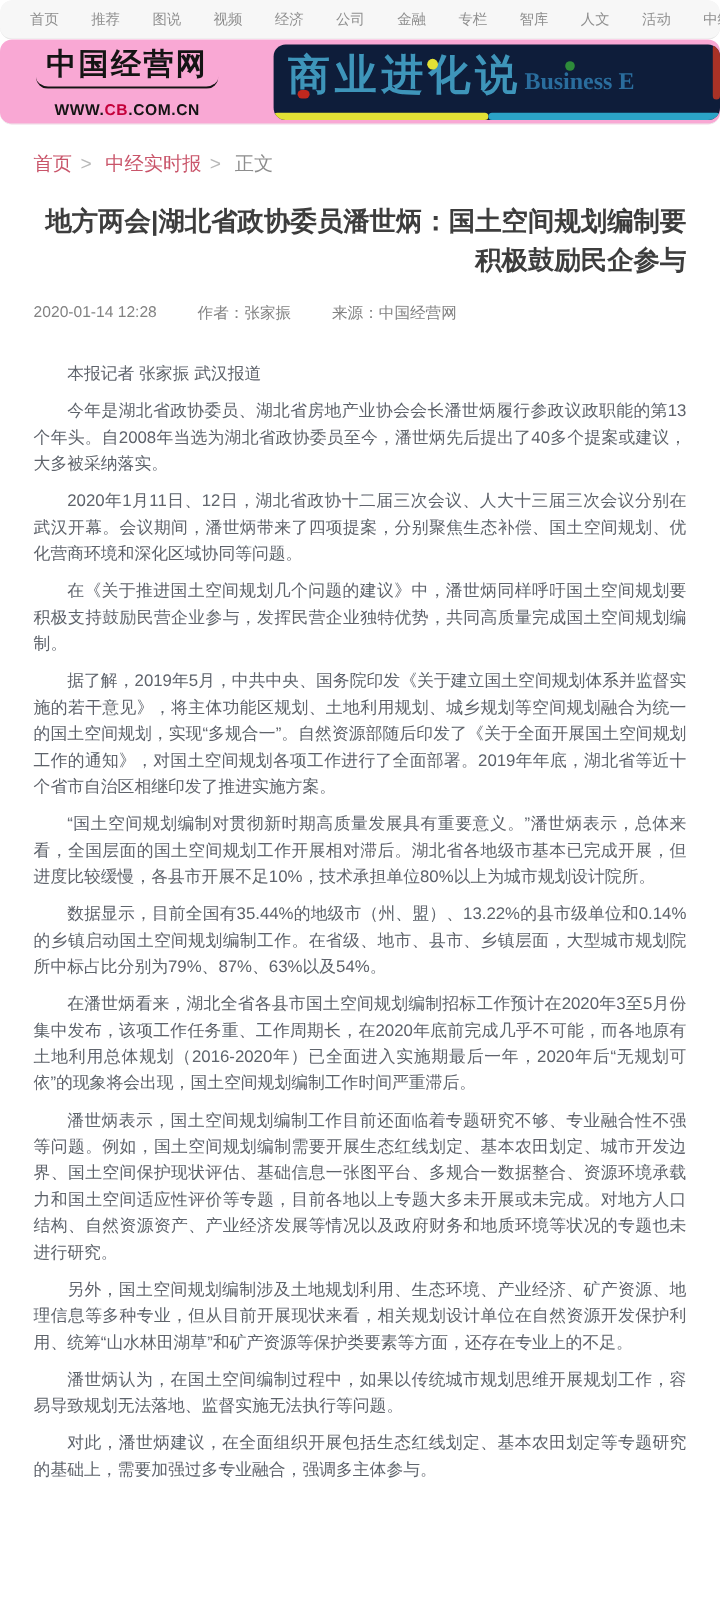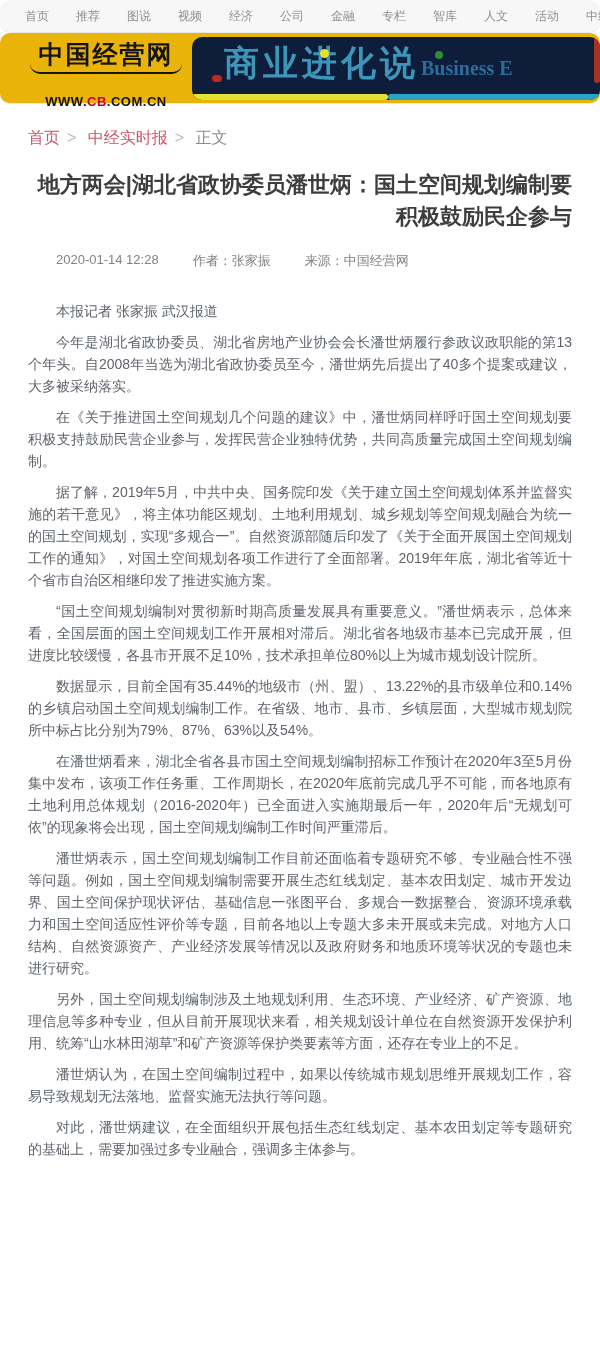--- a/index.html
+++ b/index.html
@@ -12,34 +12,34 @@
   
   .topnav {
     height:33px; background:#f7f7f7; border-bottom:1px solid #e7e7e7;
     display:flex; align-items:center; padding-left:25px; overflow:hidden;
   }
   .nav-item {
     font-size:12px; color:#8f8f8f; margin-right:27px; white-space:nowrap; cursor:pointer;
   }
   
   .header {
-    height:71px; background:#eab308; border-bottom:1px solid #ededed; position:relative;
+    height:71px; background:#f9a8d4; border-bottom:1px solid #ededed; position:relative;
   }
   .logo { position:absolute; left:30px; top:8px; width:152px; text-align:center; cursor:pointer; }
   .logo-title {
     font-family:"Liberation Serif","DejaVu Serif",serif; font-weight:bold;
     font-size:25px; color:#141414; letter-spacing:2px;
     border-bottom:2px solid #141414; padding-bottom:2px; line-height:1.15;
   }
-  .logo-url { font-size:13px; font-weight:bold; color:#141414; margin-top:20px; letter-spacing:.5px; }
+  .logo-url { font-size:13px; font-weight:bold; color:#141414; margin-top:10px; letter-spacing:.5px; }
   .logo-url .cb { color:#c4003a; }
   
   .banner {
-    position:absolute; right:0; top:4px; width:408px; height:63px;
-    background:#0e1d3a; overflow:hidden; cursor:pointer;padding-left:20px;
+    position:absolute; right:0; top:4px; width:372px; height:63px;
+    background:#0e1d3a; overflow:hidden; cursor:pointer;
   }
   .banner-row { display:flex; align-items:baseline; padding:4px 0 0 12px; position:relative; z-index:2; }
   .banner-cn {
     font-size:35px; font-weight:bold; color:#3e95ba; letter-spacing:4px; line-height:1.25;
     font-family:"Liberation Sans","DejaVu Sans",sans-serif;
   }
   .banner-en {
     font-size:20px; font-weight:bold; color:#2a6d9d; margin-left:2px; white-space:nowrap;
     font-family:"Liberation Serif","DejaVu Serif",serif;
   }
@@ -54,21 +54,21 @@
   .container { padding:0 28px; }
   .breadcrumb { margin-top:27px; font-size:16px; line-height:14px; }
   .crumb { white-space:nowrap; }
   .crumb-label { color:#c9556a; cursor:pointer; }
   .crumb .sep { color:#b9b9b9; margin:0 7px; }
   .crumb:last-child .sep { display:none; }
   .crumb:last-child .crumb-label { color:#8d8d8d; cursor:default; }
   .article-title {
     margin:24px 0 0 0; font-size:22px; font-weight:bold; color:#3d3d3d; line-height:32px;text-align:right;
   }
-  .meta { margin-top:19px; font-size:13px; color:#828282; display:flex;margin-left:28px; }
+  .meta { margin-top:19px; font-size:13px; color:#828282; display:flex; }
   .meta span { margin-right:34px; white-space:nowrap; }
   .article-body { margin-top:30px; }
   .para {
     margin:0 0 9px 0; font-size:14px; color:#5e636b; line-height:22px;
     text-align:justify; text-indent:2em;
   }
 </style>
 </head>
 <body>
 
@@ -137,20 +137,21 @@
     <span>作者：张家振</span>
     <span>来源：中国经营网</span>
   </div>
 
   <div class="article-body">
 
       <p class="para">本报记者 张家振 武汉报道</p>
 
       <p class="para">今年是湖北省政协委员、湖北省房地产业协会会长潘世炳履行参政议政职能的第13个年头。自2008年当选为湖北省政协委员至今，潘世炳先后提出了40多个提案或建议，大多被采纳落实。</p>
 
+      <p class="para">2020年1月11日、12日，湖北省政协十二届三次会议、人大十三届三次会议分别在武汉开幕。会议期间，潘世炳带来了四项提案，分别聚焦生态补偿、国土空间规划、优化营商环境和深化区域协同等问题。</p>
 
 
       <p class="para">在《关于推进国土空间规划几个问题的建议》中，潘世炳同样呼吁国土空间规划要积极支持鼓励民营企业参与，发挥民营企业独特优势，共同高质量完成国土空间规划编制。</p>
 
       <p class="para">据了解，2019年5月，中共中央、国务院印发《关于建立国土空间规划体系并监督实施的若干意见》，将主体功能区规划、土地利用规划、城乡规划等空间规划融合为统一的国土空间规划，实现“多规合一”。自然资源部随后印发了《关于全面开展国土空间规划工作的通知》，对国土空间规划各项工作进行了全面部署。2019年年底，湖北省等近十个省市自治区相继印发了推进实施方案。</p>
 
       <p class="para">“国土空间规划编制对贯彻新时期高质量发展具有重要意义。”潘世炳表示，总体来看，全国层面的国土空间规划工作开展相对滞后。湖北省各地级市基本已完成开展，但进度比较缓慢，各县市开展不足10%，技术承担单位80%以上为城市规划设计院所。</p>
 
       <p class="para">数据显示，目前全国有35.44%的地级市（州、盟）、13.22%的县市级单位和0.14%的乡镇启动国土空间规划编制工作。在省级、地市、县市、乡镇层面，大型城市规划院所中标占比分别为79%、87%、63%以及54%。</p>
 

